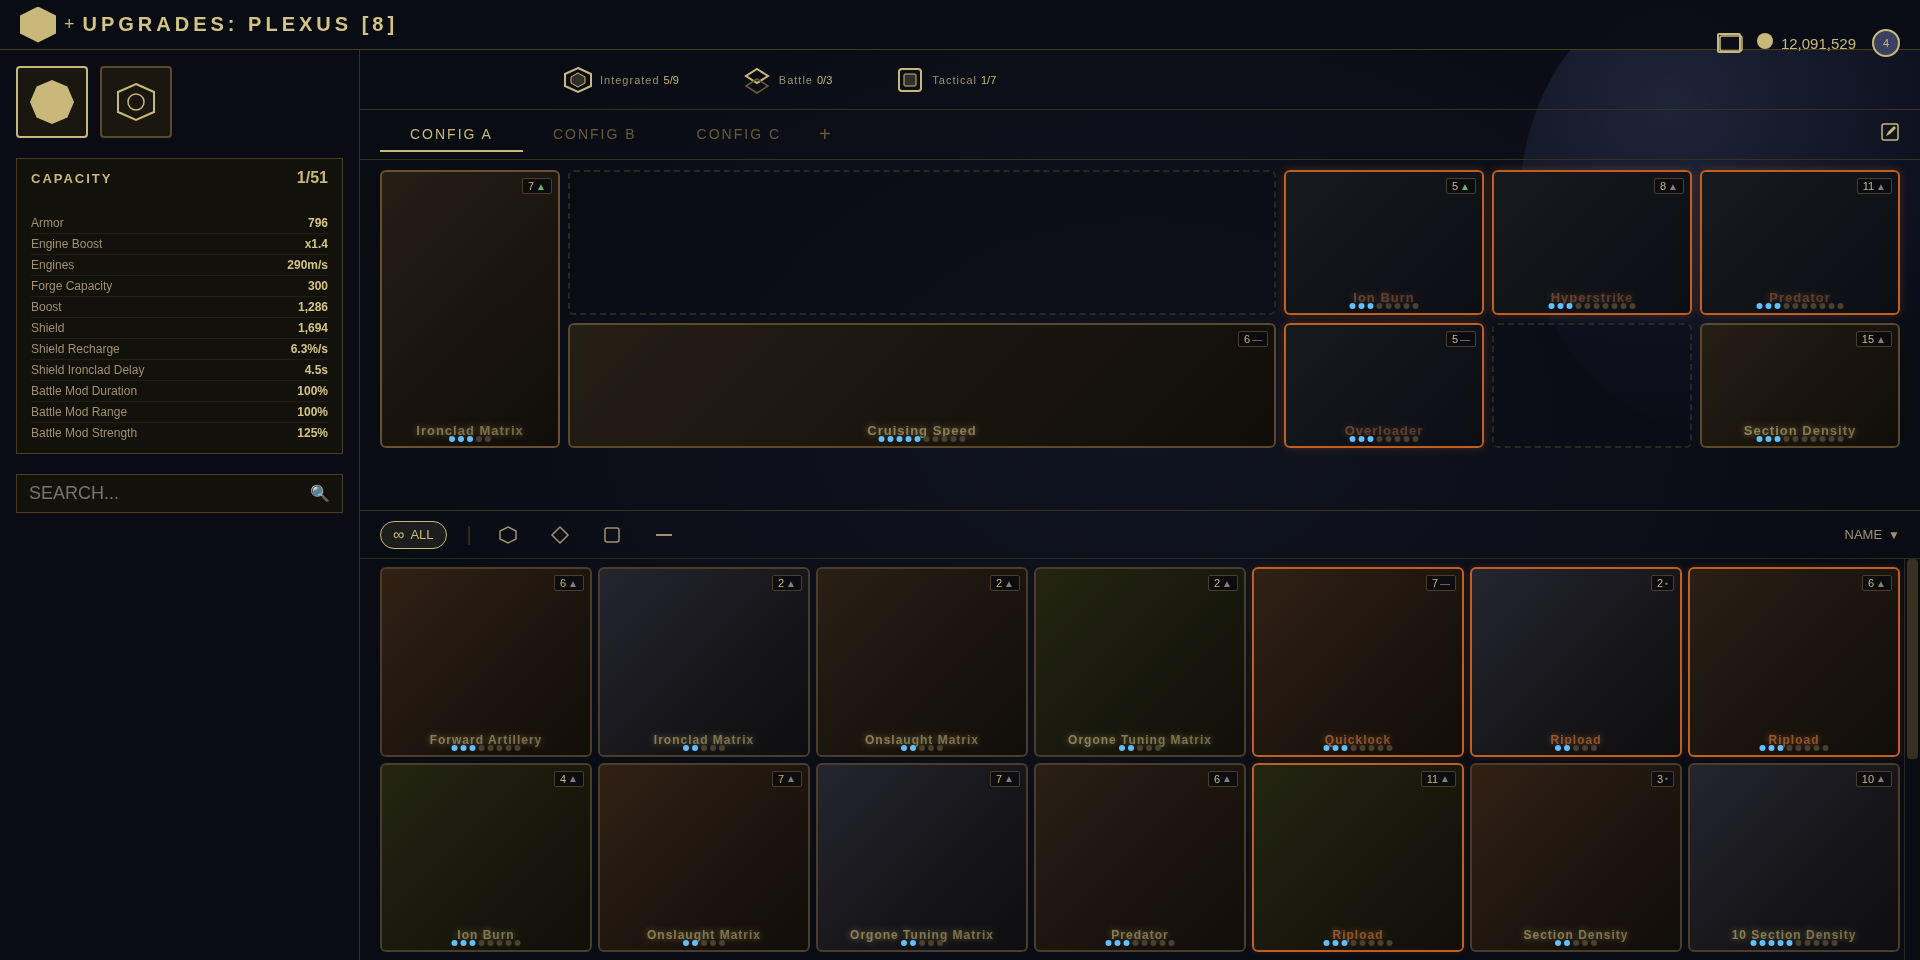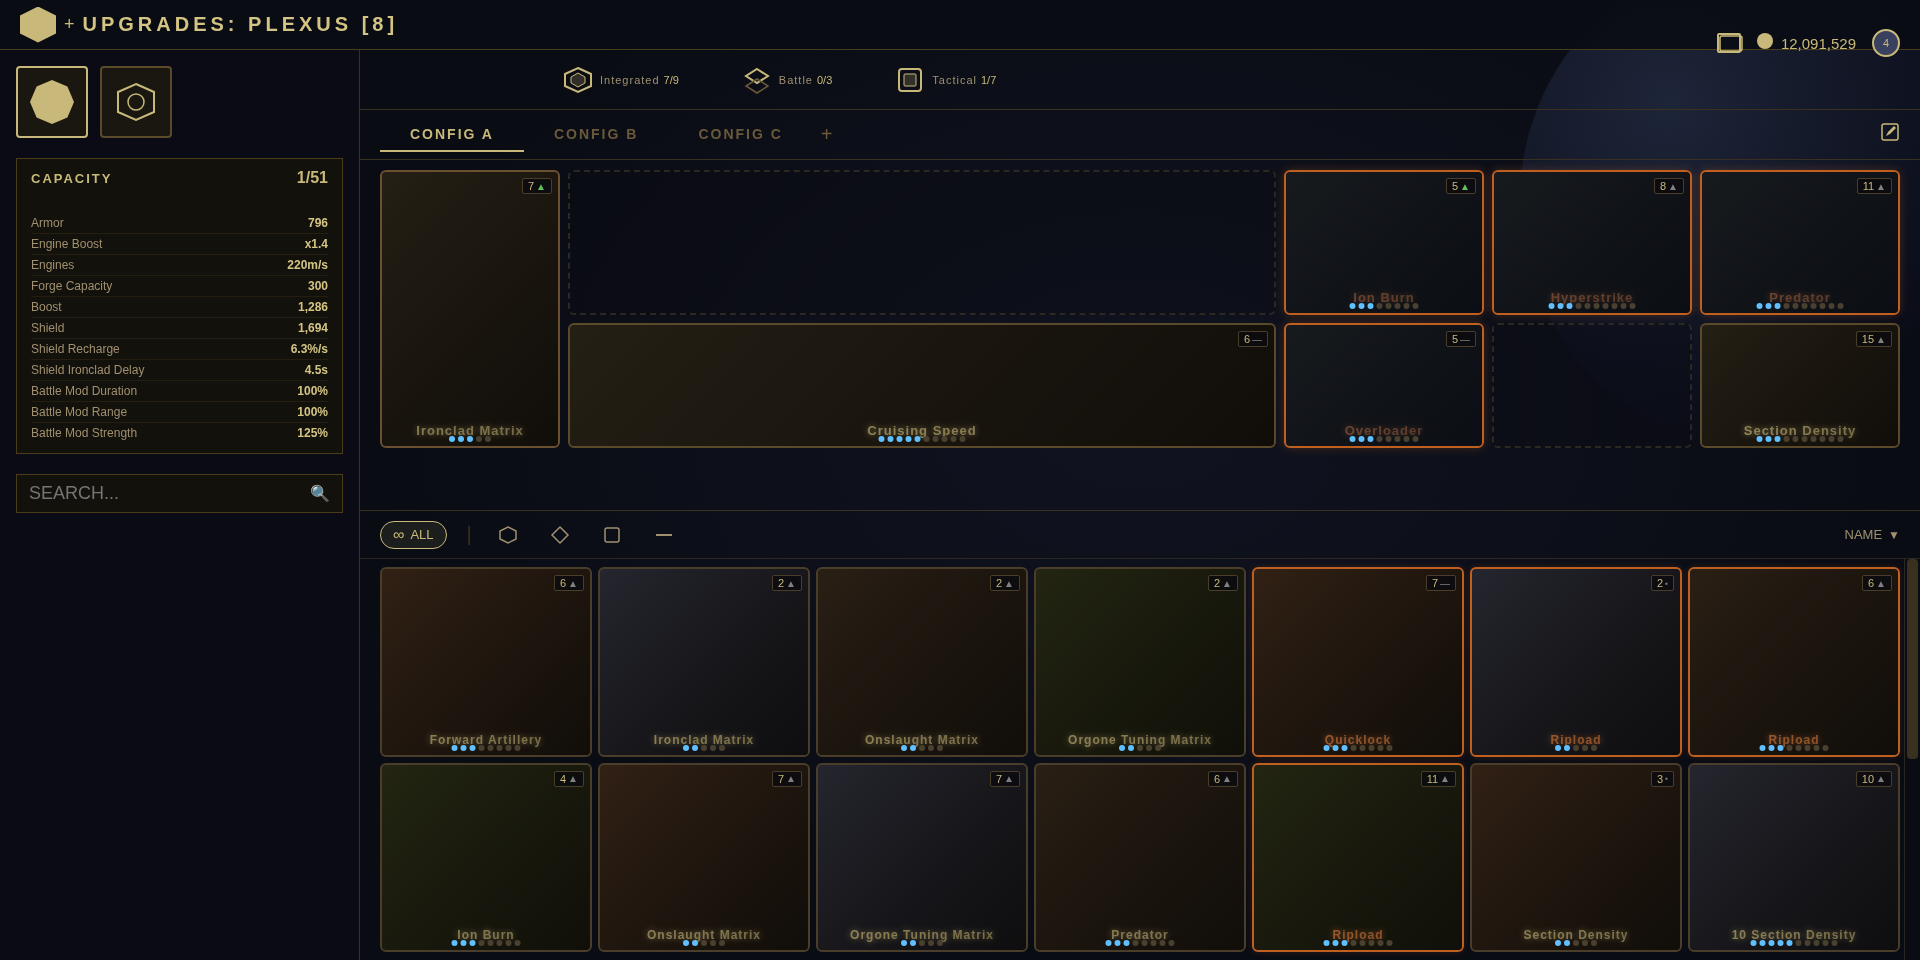--- a/index.html
+++ b/index.html
@@ -156,21 +156,21 @@
       position: absolute;
       top: 60px; left: 0; right: 0;
       height: 50px;
       display: flex; align-items: center;
       padding: 0 20px;
       border-bottom: 1px solid #3a3020;
     }
     .config-tab {
       padding: 8px 30px;
       font-size: 14px;
-      font-weight: bold;
+      font-weight: normal;
       letter-spacing: 2px;
       color: #6a5a3a;
       border-bottom: 2px solid transparent;
       cursor: pointer;
     }
     .config-tab.active {
       color: #c8b97a;
       border-bottom-color: #c8b97a;
     }
     .config-plus {
@@ -434,21 +434,21 @@
     <div class="stat-row">
           <span>Armor</span>
           <span class="stat-val">796</span>
         </div>
         <div class="stat-row">
           <span>Engine Boost</span>
           <span class="stat-val">x1.4</span>
         </div>
         <div class="stat-row">
           <span>Engines</span>
-          <span class="stat-val">220m/s</span>
+          <span class="stat-val">290m/s</span>
         </div>
         <div class="stat-row">
           <span>Forge Capacity</span>
           <span class="stat-val">300</span>
         </div>
         <div class="stat-row">
           <span>Boost</span>
           <span class="stat-val">1,286</span>
         </div>
         <div class="stat-row">
@@ -491,21 +491,21 @@
   <div class="category-row">
 
   <div class="cat-item">
         <div class="cat-icon">
           <svg width="30" height="30" viewBox="0 0 30 30">
             <polygon points="15,3 28,9 28,21 15,27 2,21 2,9" fill="none" stroke="#c8b97a" stroke-width="2"></polygon>
             <polygon points="15,8 22,12 22,18 15,22 8,18 8,12" fill="rgba(200,185,122,0.2)" stroke="#c8b97a" stroke-width="1"></polygon>
           </svg>
         </div>
     <span class="cat-label">Integrated</span>
-    <span class="cat-count">7/9</span>
+    <span class="cat-count">5/9</span>
       </div>
       <div class="cat-item">
         <div class="cat-icon">
           <svg width="30" height="30" viewBox="0 0 30 30">
             <path d="M15 4 L26 11 L15 18 L4 11 Z" fill="none" stroke="#c8b97a" stroke-width="2"></path>
             <path d="M15 14 L26 21 L15 28 L4 21 Z" fill="none" stroke="#6a5a3a" stroke-width="1.5"></path>
           </svg>
         </div>
     <span class="cat-label">Battle</span>
     <span class="cat-count">0/3</span>

